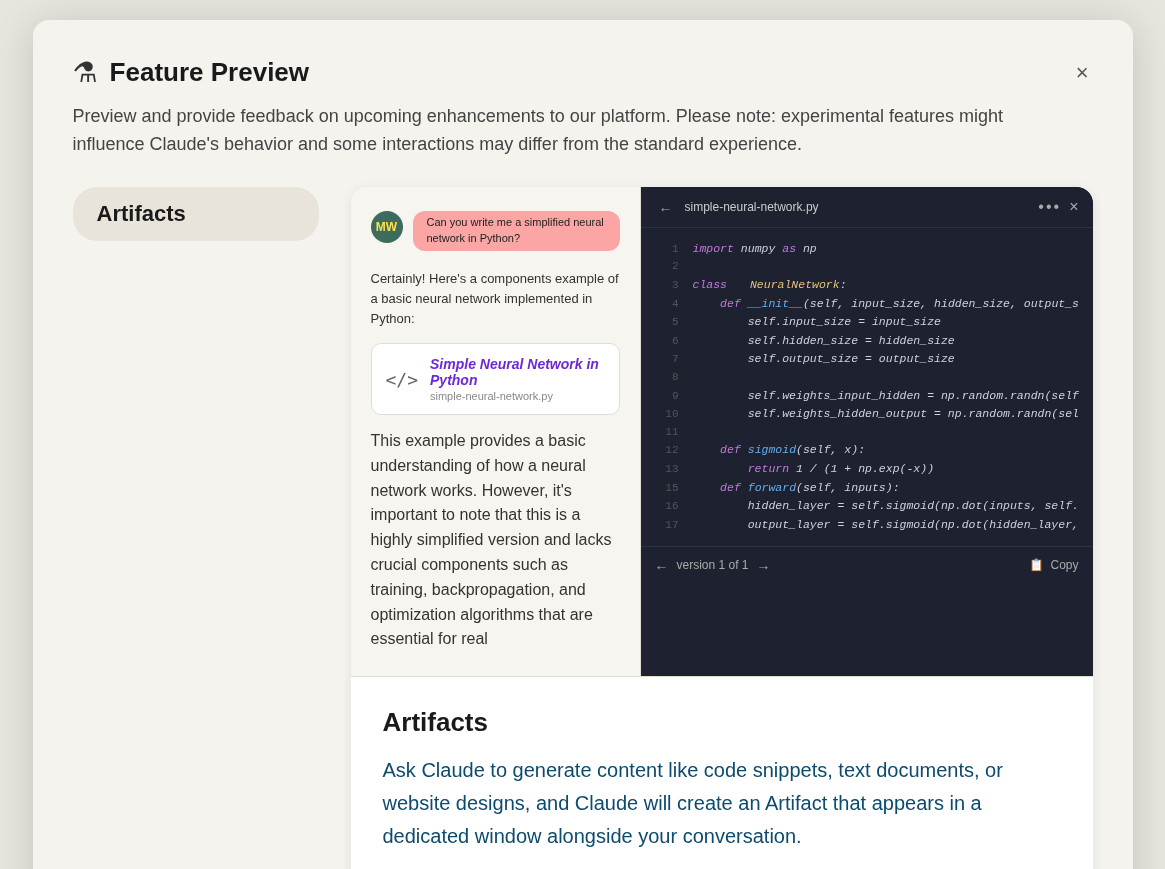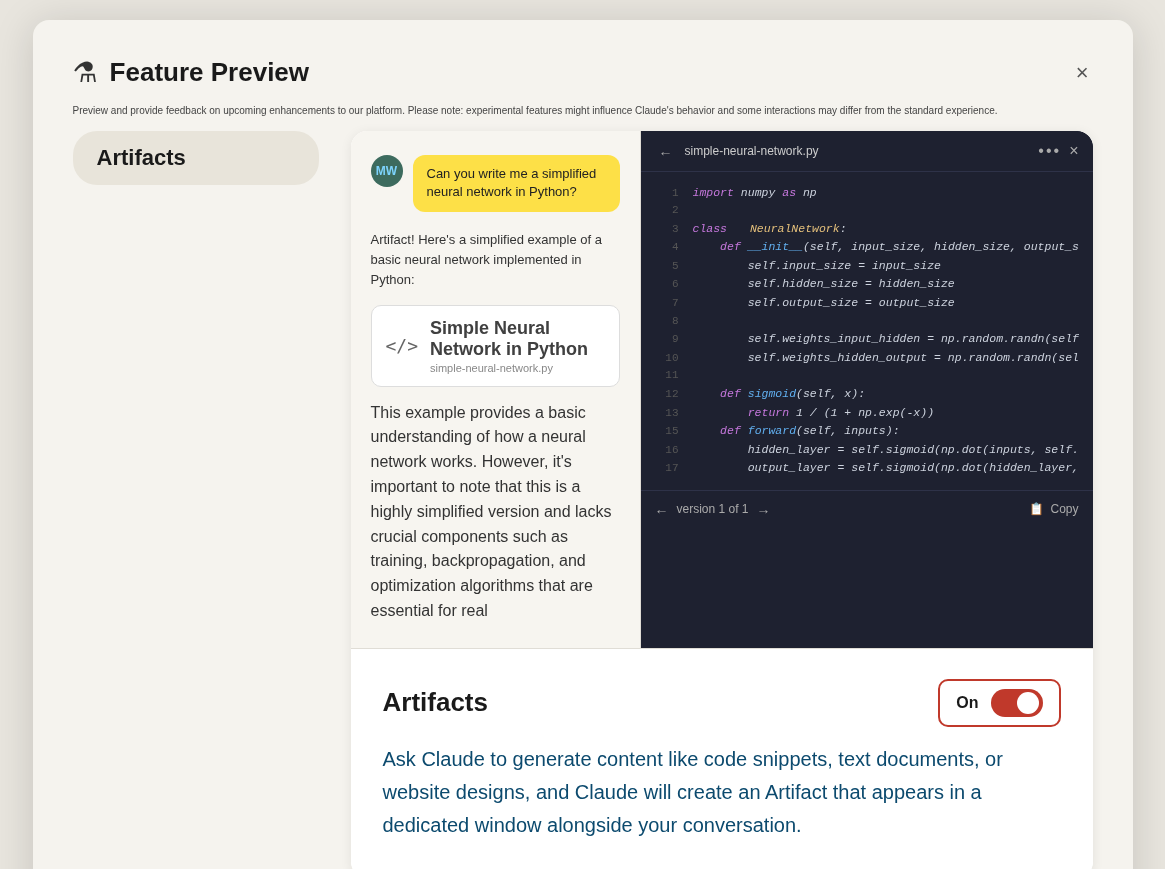--- a/index.html
+++ b/index.html
@@ -44,24 +44,24 @@
     .close-btn {
       background: none;
       border: none;
       cursor: pointer;
       font-size: 22px;
       color: #555;
       line-height: 1;
       padding: 4px;
     }
     .header-desc {
-      font-size: 10px;
+      font-size: 18px;
       color: #444;
       line-height: 1.55;
-      margin-bottom: 12px;
+      margin-bottom: 28px;
       max-width: 1000px;
     }
     .content-area {
       display: flex;
       gap: 8px;
       align-items: flex-start;
     }
     .sidebar {
       width: 270px;
       flex-shrink: 0;
@@ -105,31 +105,31 @@
       margin-bottom: 18px;
     }
     .avatar {
       width: 32px;
       height: 32px;
       border-radius: 50%;
       background: #3d6b5e;
       display: flex;
       align-items: center;
       justify-content: center;
-      color: #7dd3fc;
+      color: #fde047;
       font-size: 12px;
       font-weight: 700;
       flex-shrink: 0;
       text-align: center;
     }
     .user-bubble {
-      background: #fde047;
+      background: #fca5a5;
       border-radius: 12px;
-      padding: 10px 14px;
-      font-size: 13px;
+      padding: 4px 14px;
+      font-size: 11px;
       color: #222;
       line-height: 1.45;
     }
     .assistant-text {
       font-size: 13px;
       color: #333;
       line-height: 1.55;
       margin-bottom: 14px;
     }
     .code-card {
@@ -144,24 +144,25 @@
     }
     .code-icon {
       font-size: 18px;
       color: #666;
       font-family: monospace;
     }
     .code-card-info {
       flex: 1;
     }
     .code-card-title {
-      font-size: 18px;
+      font-size: 14px;
       font-weight: 600;
-      color: #404040;
+      color: #6d28d9;
       margin-bottom: 2px;
+      font-style: italic;
     }
     .code-card-filename {
       font-size: 11px;
       color: #888;
     }
     .assistant-text-bottom {
       font-size: 16px;
       color: #333;
       line-height: 1.55;
     }
@@ -371,21 +372,21 @@
 
     <div class="main-panel">
 
       <div class="preview-section">
 
         <div class="chat-panel">
           <div class="user-message">
             <div class="avatar">MW</div>
             <div class="user-bubble">Can you write me a simplified neural network in Python?</div>
           </div>
-          <p class="assistant-text">Artifact! Here's a simplified example of a basic neural network implemented in Python:</p>
+          <p class="assistant-text">Certainly! Here's a components example of a basic neural network implemented in Python:</p>
           <div class="code-card">
             <span class="code-icon">&lt;/&gt;</span>
             <div class="code-card-info">
               <div class="code-card-title">Simple Neural Network in Python</div>
               <div class="code-card-filename">simple-neural-network.py</div>
             </div>
           </div>
           <p class="assistant-text-bottom">This example provides a basic understanding of how a neural network works. However, it's important to note that this is a highly simplified version and lacks crucial components such as training, backpropagation, and optimization algorithms that are essential for real</p>
         </div>
 
@@ -478,27 +479,20 @@
               <span>📋</span>
               <span>Copy</span>
             </button>
           </div>
         </div>
       </div>
 
       <div class="feature-section">
         <div class="feature-header">
           <span class="feature-title">Artifacts</span>
-          <div class="toggle-container">
-            <span class="toggle-label">On</span>
-            <label class="toggle-switch">
-              <input type="checkbox" checked="" style="">
-              <span class="toggle-slider"></span>
-            </label>
-          </div>
         </div>
         <p class="feature-desc">Ask Claude to generate content like code snippets, text documents, or website designs, and Claude will create an Artifact that appears in a dedicated window alongside your conversation.</p>
       </div>
     </div>
   </div>
 
   <div class="footer-credit">CSDN @engchina</div>
 </div>
 
 </body></html>

